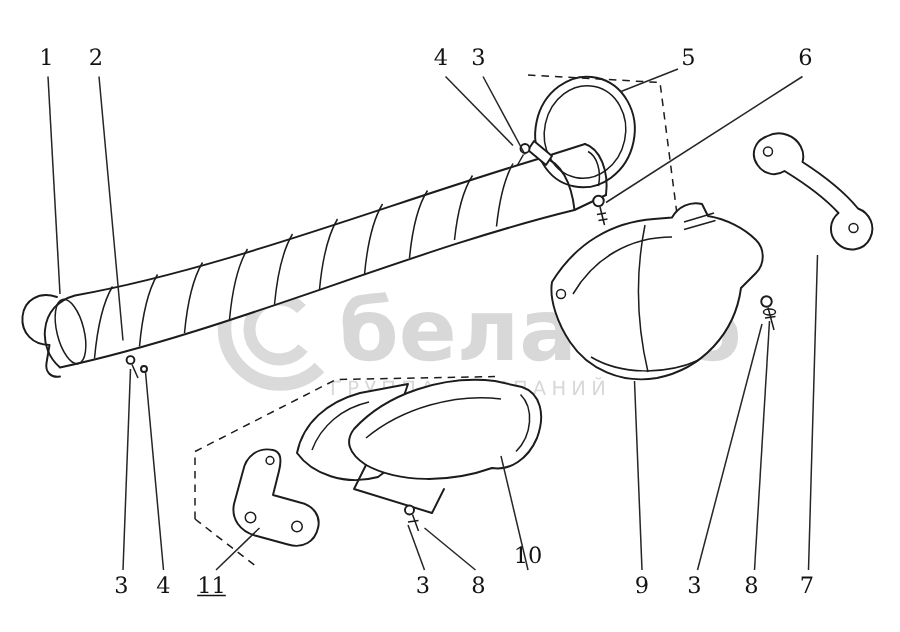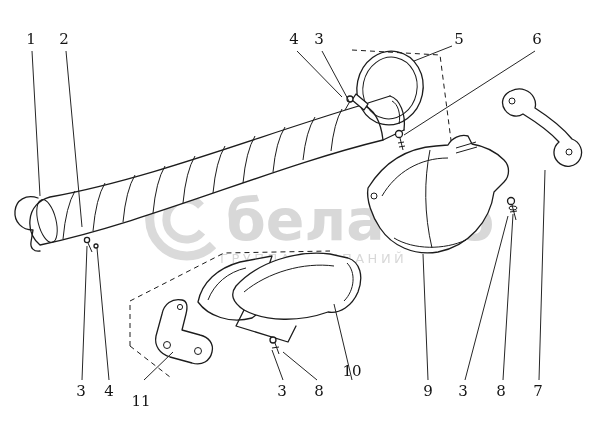--- a/index.html
+++ b/index.html
@@ -193,21 +193,21 @@
 
   <div id="callout-layer">
       <div class="callout" style="left: 31px; top: 39px;">1</div>
       <div class="callout" style="left: 64px; top: 39px;">2</div>
       <div class="callout" style="left: 294px; top: 39px;">4</div>
       <div class="callout" style="left: 319px; top: 39px;">3</div>
       <div class="callout" style="left: 459px; top: 39px;">5</div>
       <div class="callout" style="left: 537px; top: 39px;">6</div>
       <div class="callout" style="left: 81px; top: 391px;">3</div>
       <div class="callout" style="left: 109px; top: 391px;">4</div>
-      <div class="callout" style="left: 141px; top: 401px;">11</div>
+      <div class="callout" style="left: 141px; top: 391px; text-decoration: underline;">11</div>
       <div class="callout" style="left: 282px; top: 391px;">3</div>
       <div class="callout" style="left: 319px; top: 391px;">8</div>
       <div class="callout" style="left: 352px; top: 371px;">10</div>
       <div class="callout" style="left: 428px; top: 391px;">9</div>
       <div class="callout" style="left: 463px; top: 391px;">3</div>
       <div class="callout" style="left: 501px; top: 391px;">8</div>
       <div class="callout" style="left: 538px; top: 391px;">7</div>
     </div>
 </div>
 

